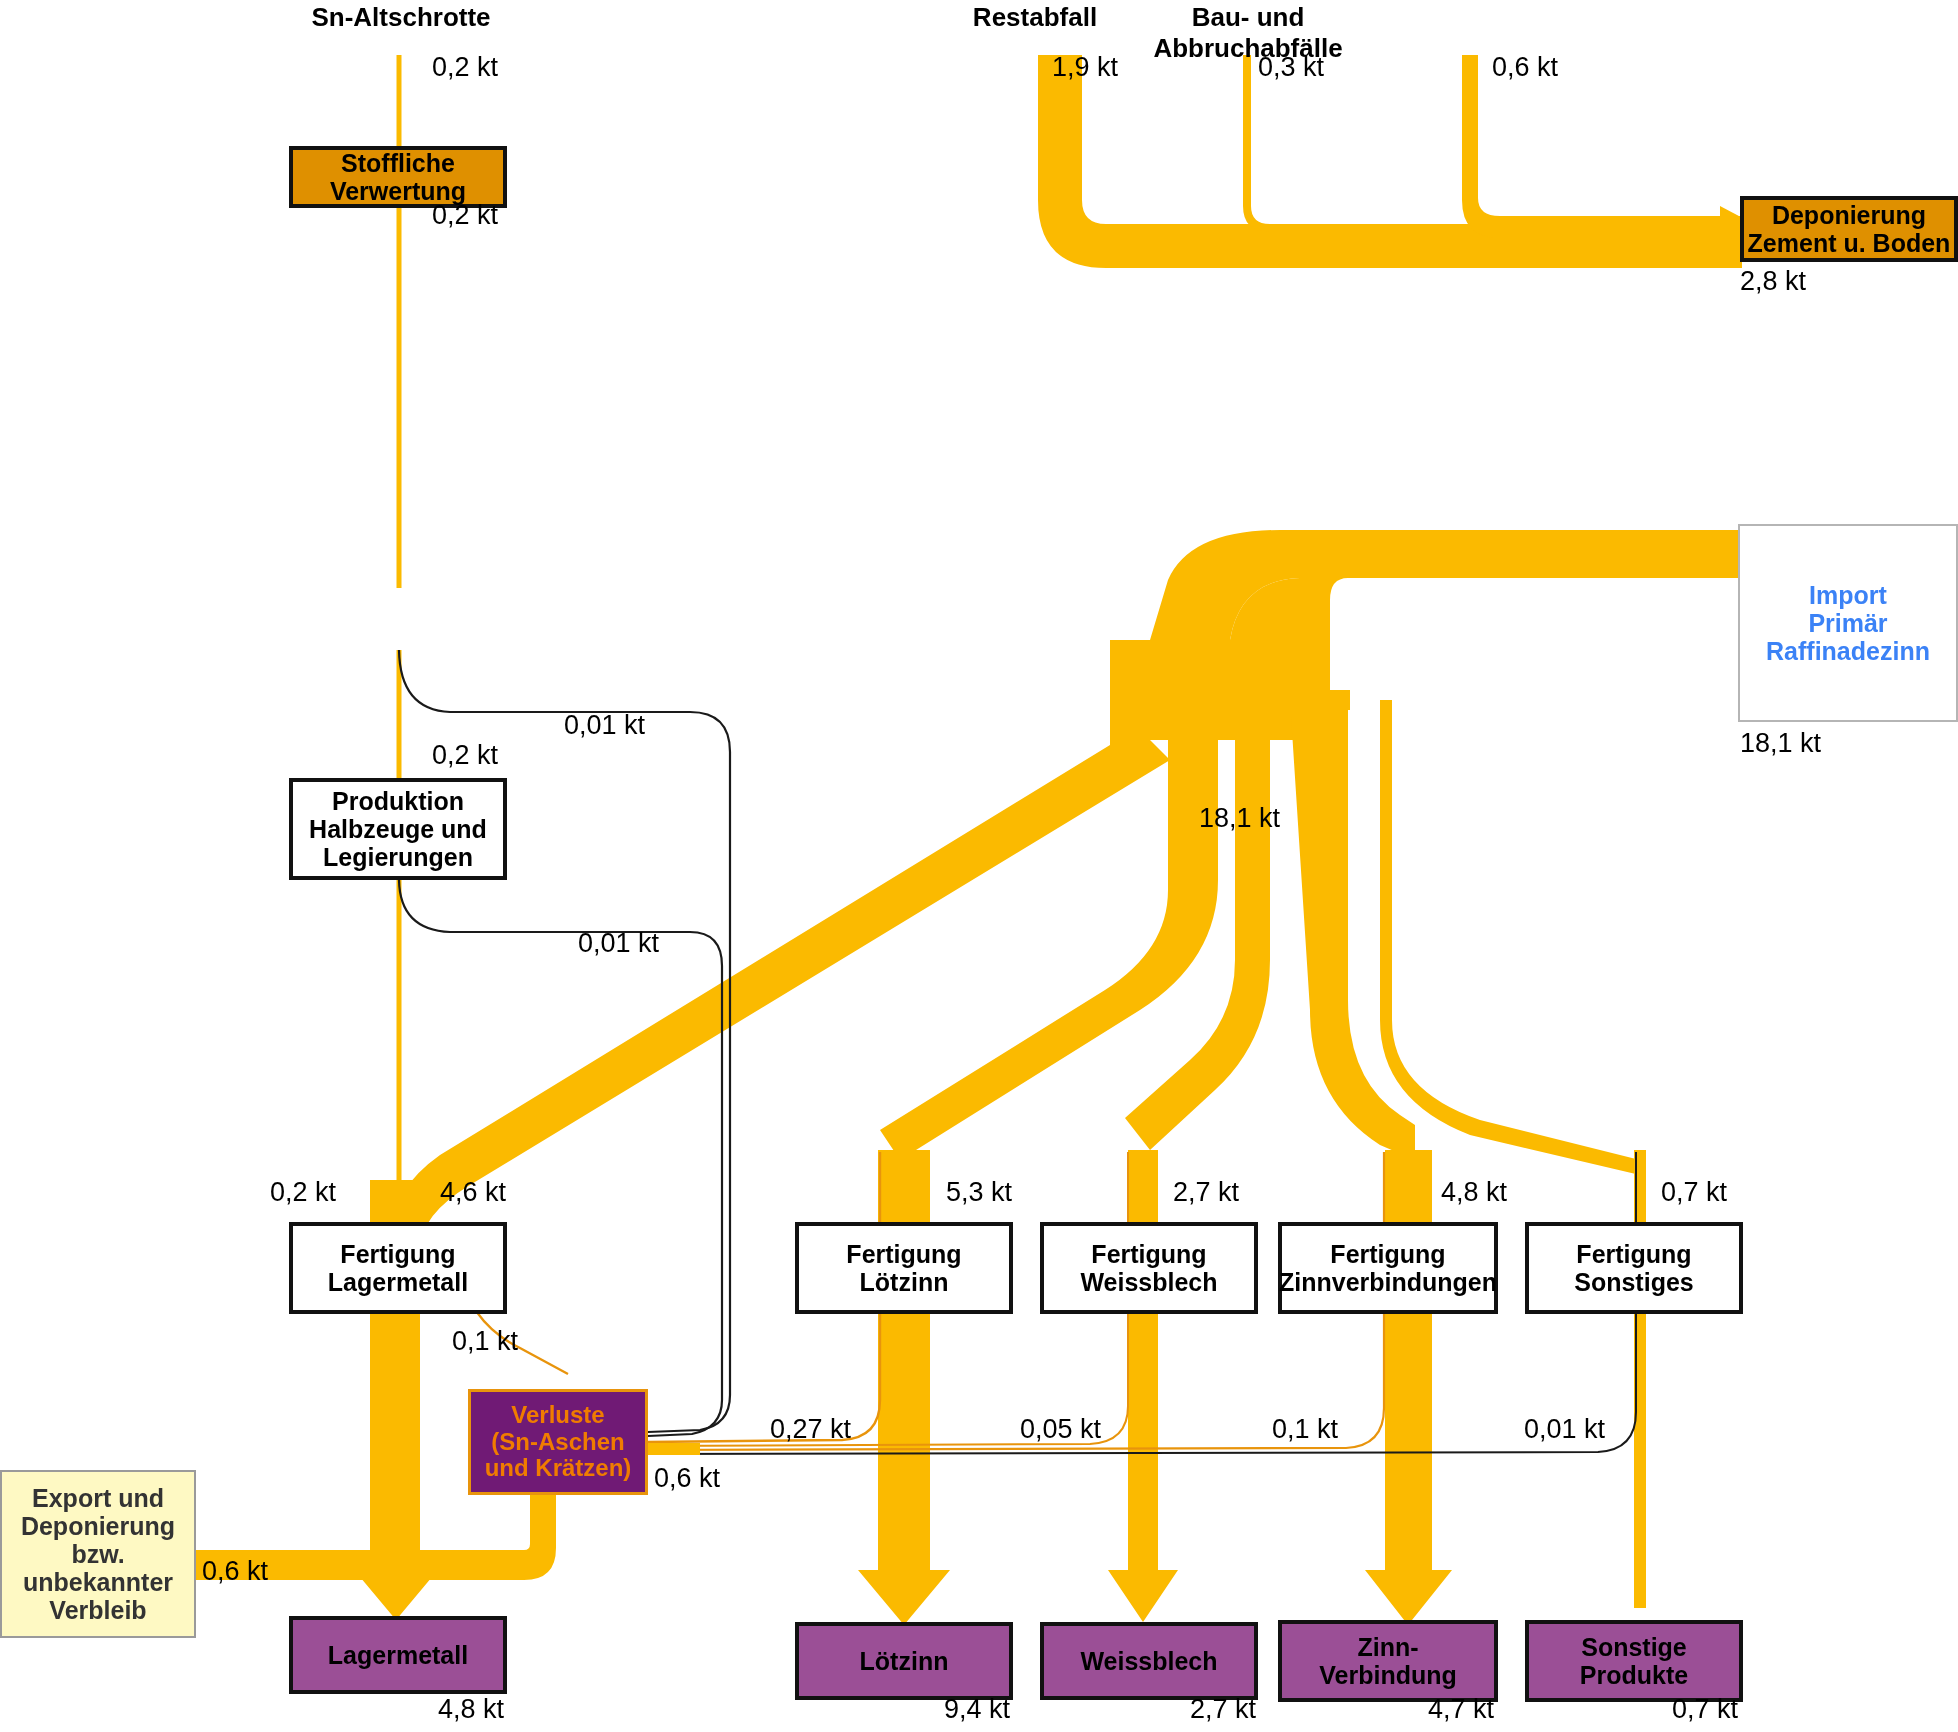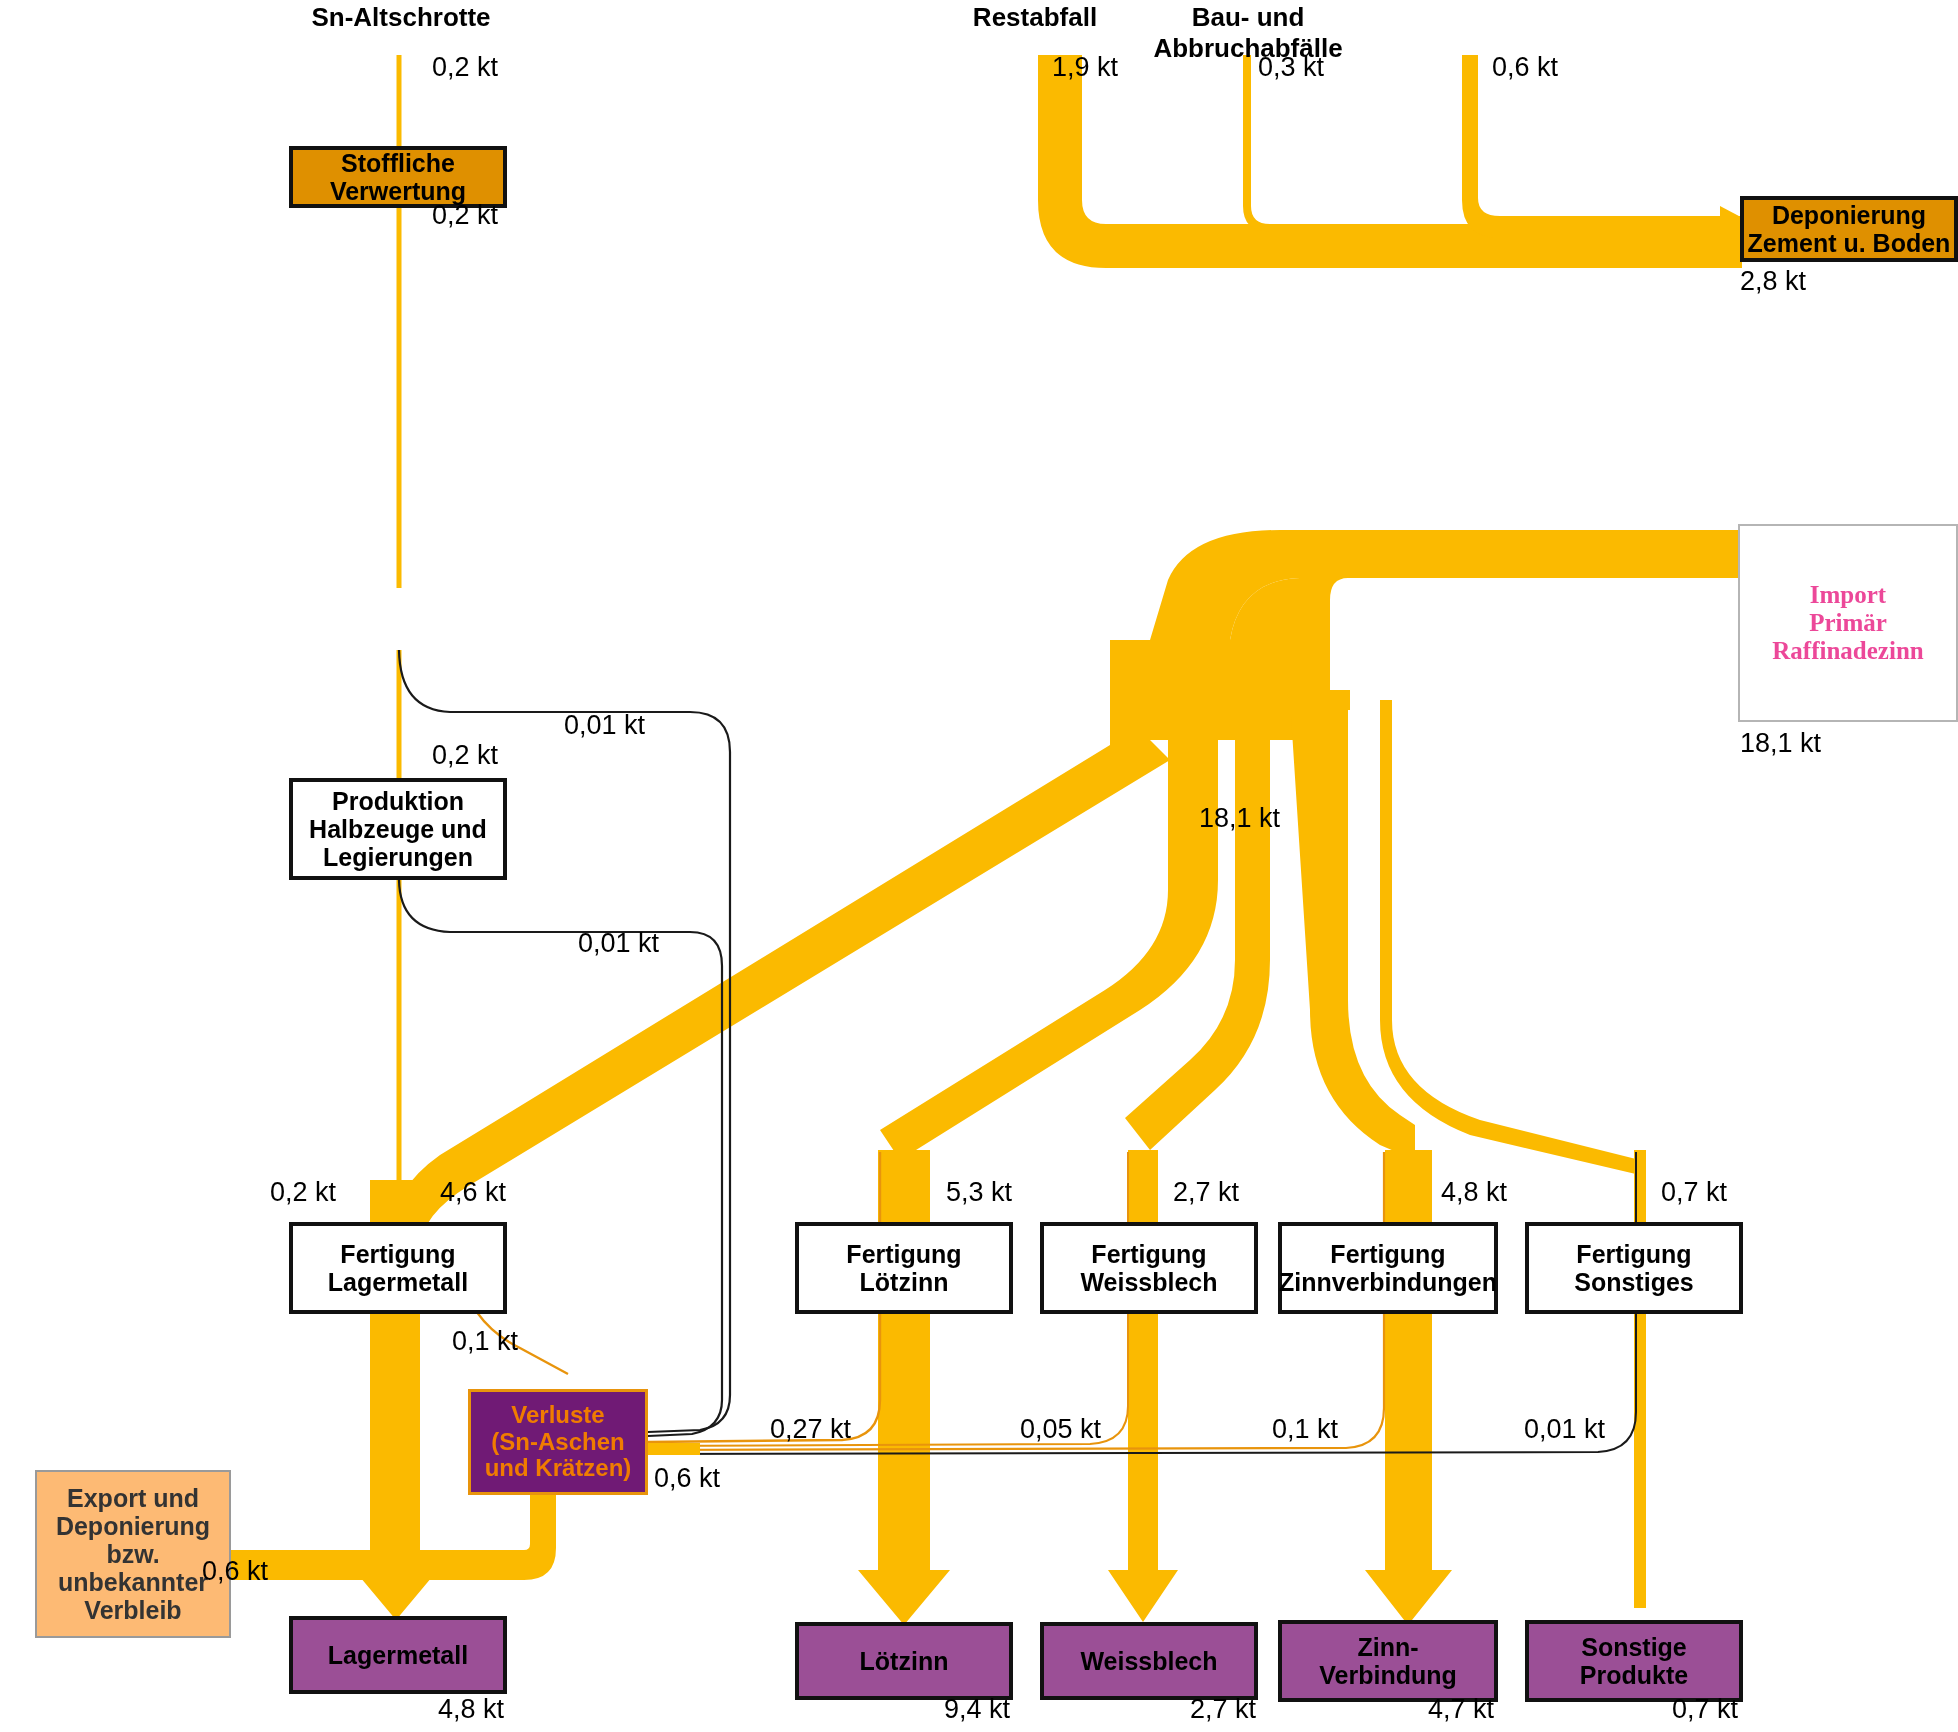--- a/index.html
+++ b/index.html
@@ -53,32 +53,30 @@
     color: #000000;
     font-size: 25px;
   }
   .node-lossbox {
     background: #701a75;
     border: 3px solid #E8940C;
     color: #F07C00;
     font-size: 24px;
   }
   .node-thin {
-    background: #fdba74;
+    background: #fef9c3;
     border: 2px solid #9a9a9a;
     color: #333333;
     font-size: 25px;
-    margin-left: 35px;
   }
   .node-importbox {
     background: #ffffff;
     border: 2px solid #b5b5b5;
-    color: #ec4899;
-    font-size: 25px;
-    font-family: Liberation Serif, serif;
+    color: #3b82f6;
+    font-size: 25px;
   }
   .hdr {
     position: absolute;
     text-align: center;
     font-weight: bold;
     font-size: 26px;
     color: #000000;
     line-height: 1.18;
     z-index: 6;
   }

